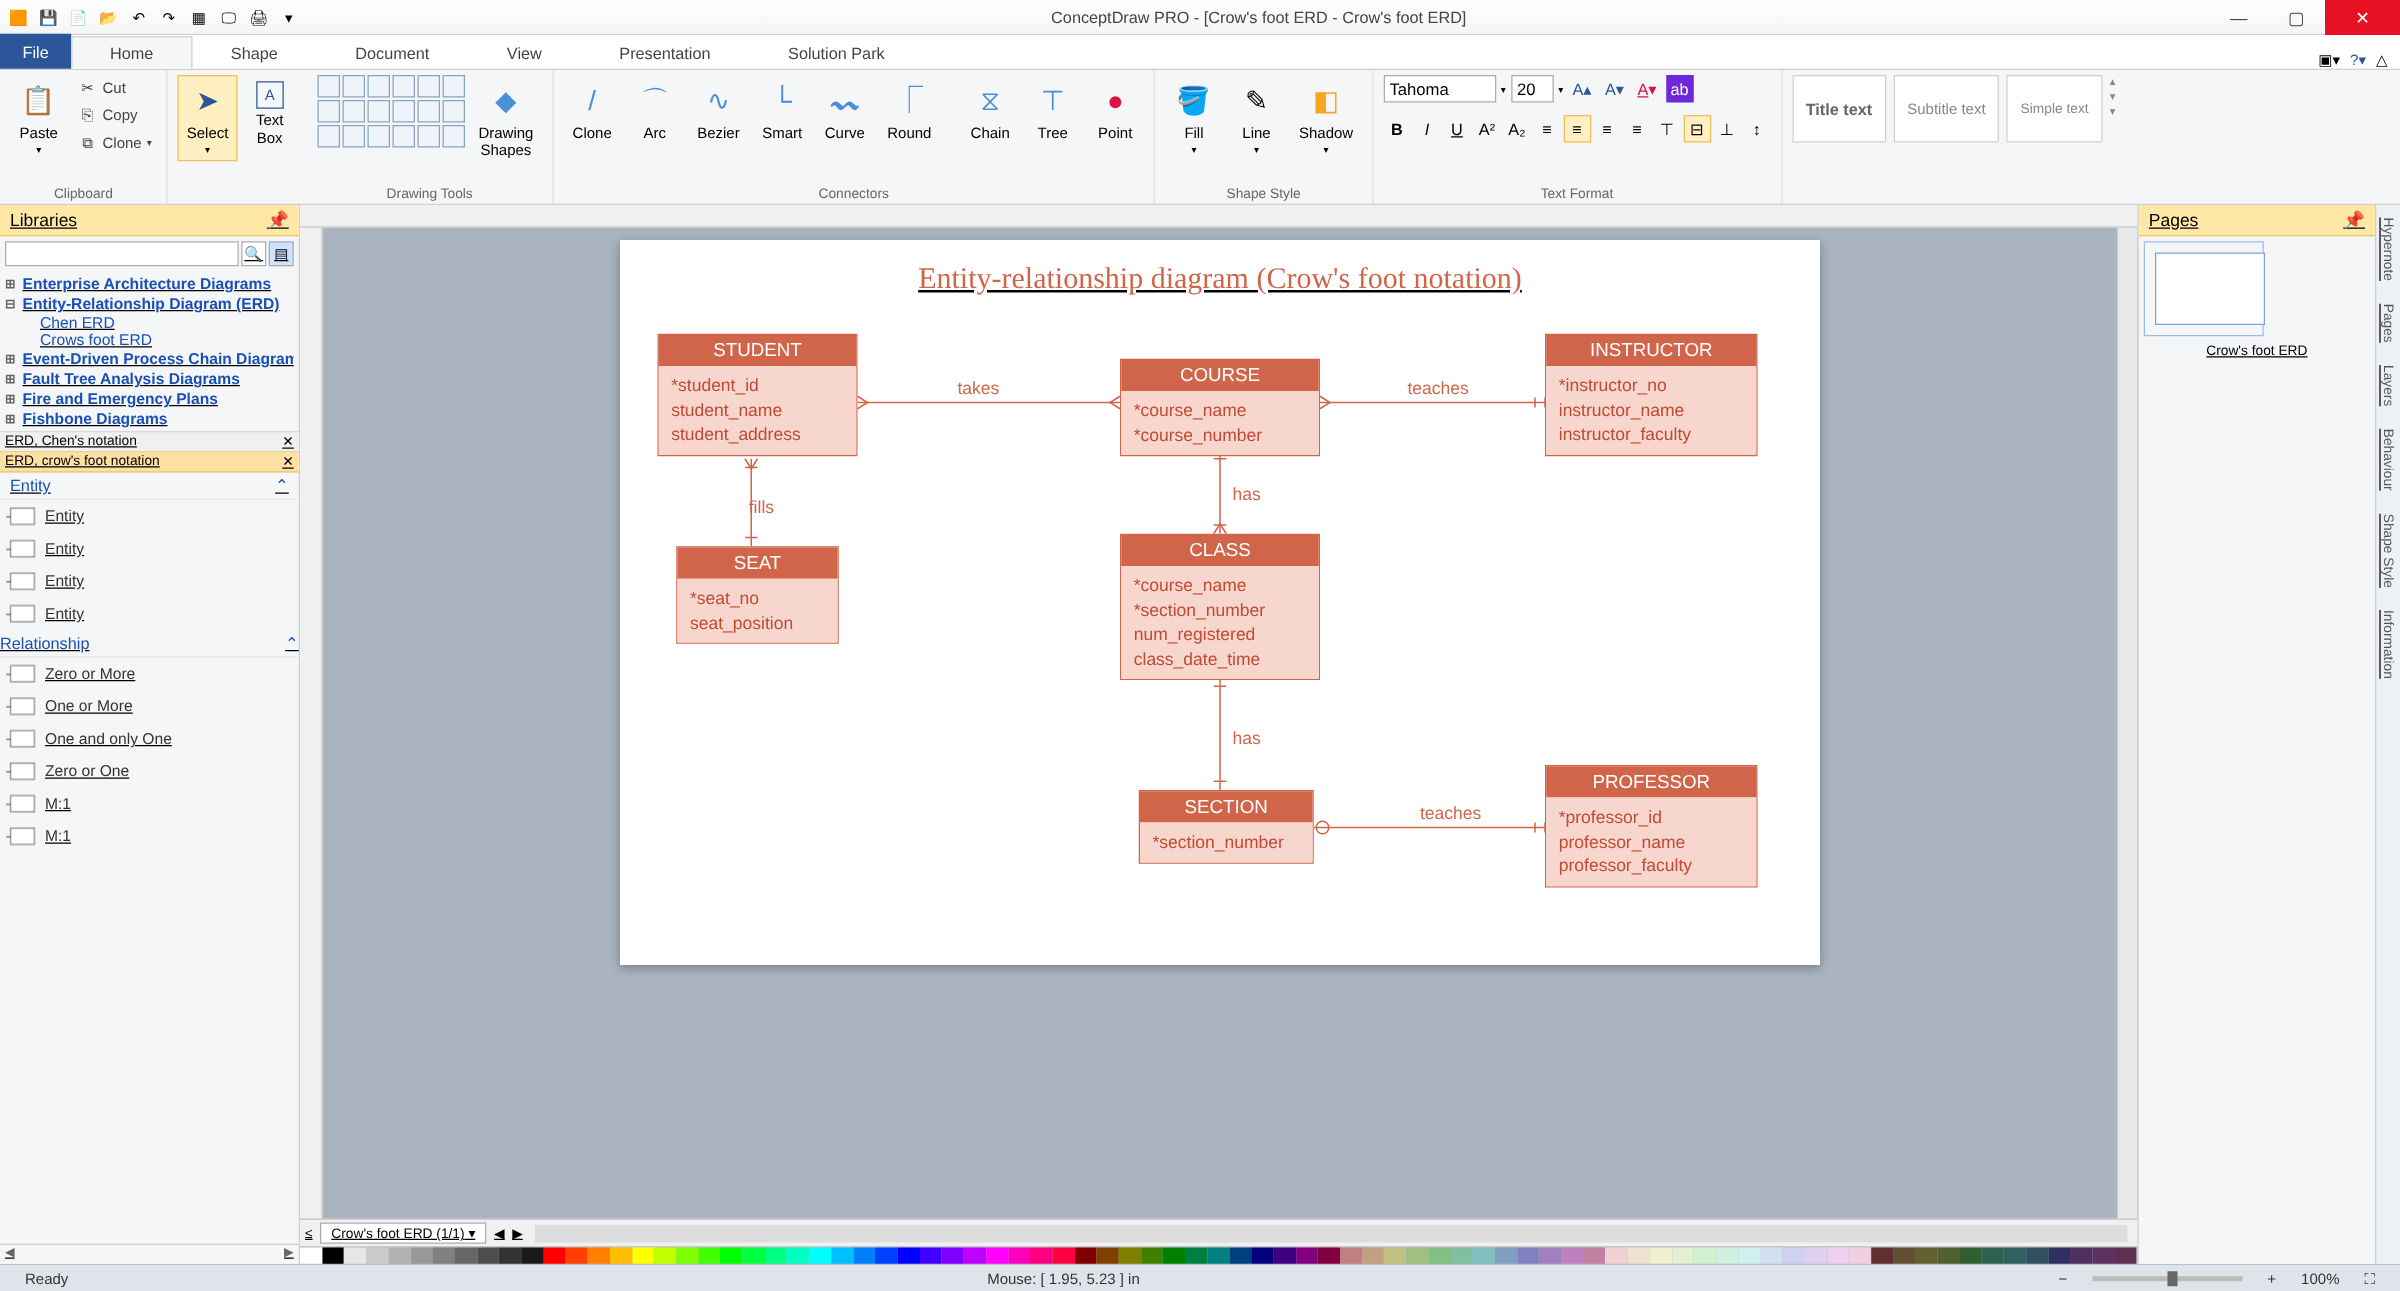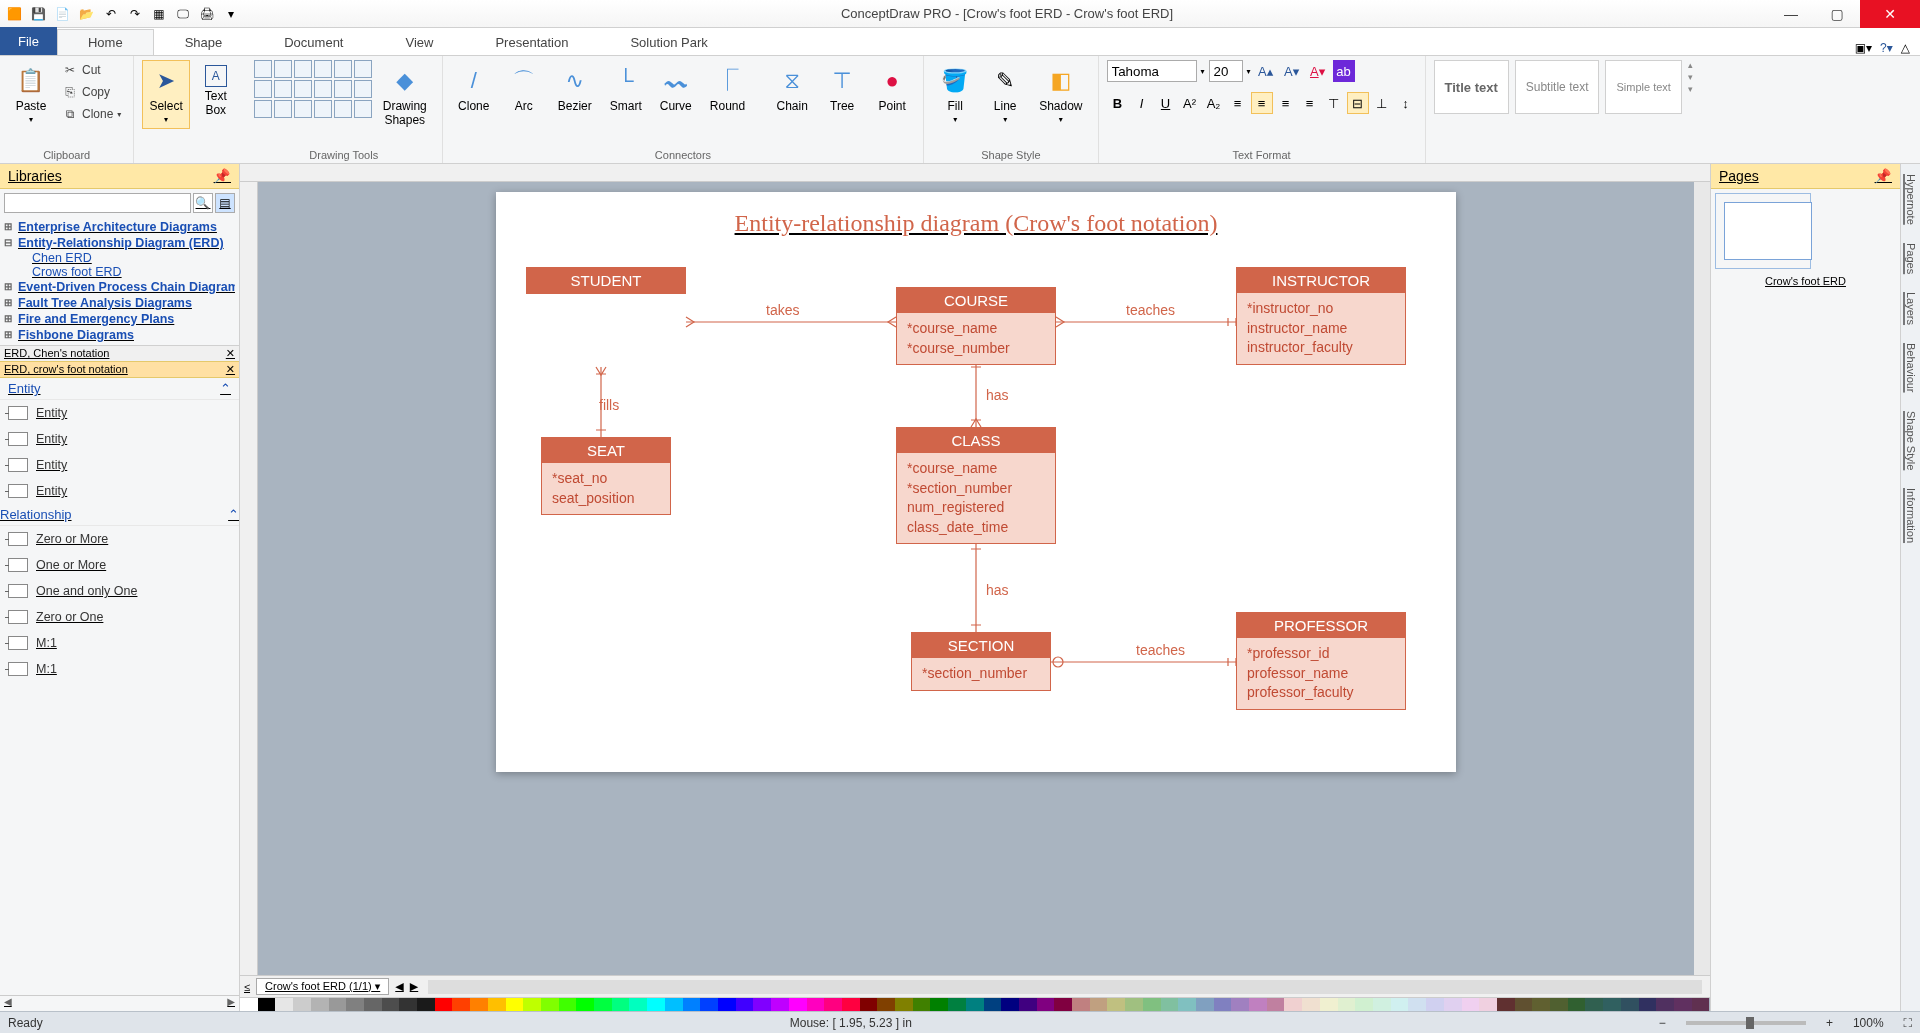--- a/index.html
+++ b/index.html
@@ -84,21 +84,21 @@
 .right-panel-body { flex: 1; }
 .page-thumb { width: 88px; height: 58px; border: 1px solid #7aa3d8; margin: 6px; background: #fff; position: relative; }
 .page-thumb-label { font-size: 11px; text-align: center; padding: 2px; }
 .side-tabs { width: 20px; background: #eef1f4; border-left: 1px solid #d0d0d0; display: flex; flex-direction: column; align-items: center; padding-top: 6px; gap: 10px; }
 .side-tab { writing-mode: vertical-rl; font-size: 11px; color: #555; padding: 4px 1px; }
 
 
 .color-strip { height: 14px; display: flex; border-top: 1px solid #ccc; }
 .cswatch { flex: 1; }
 
-.statusbar { height: 22px; background: #dfe4ea; border-top: 1px solid #b8c0c9; display: flex; align-items: center; font-size: 12px; color: #333; padding: 0 8px; gap: 20px; }
+.statusbar { height: 22px; background: #dfe4ea; border-top: 1px solid #b8c0c9; display: flex; align-items: center; font-size: 12px; color: #333; padding: 0 20px; gap: 20px; }
 .statusbar .spacer { flex: 1; }
 .zoom-slider { width: 120px; height: 4px; background: #bbb; position: relative; }
 .zoom-slider::after { content: ""; position: absolute; left: 50%; top: -4px; width: 8px; height: 12px; background: #666; }
 
 svg.overlay { position: absolute; top: 0; left: 0; pointer-events: none; }
 </style>
 </head>
 <body>
 
 <div class="titlebar">
@@ -444,20 +444,25 @@
             <line class="erd-line" x1="480" y1="350" x2="480" y2="440"></line>
             <path class="erd-line" d="M475 357 h10 M475 433 h10"></path>
 
             <line class="erd-line" x1="555" y1="470" x2="740" y2="470"></line>
             <circle class="erd-line" cx="562" cy="470" r="5"></circle>
             <path class="erd-line" d="M732 466 v8 M740 466 v8"></path>
           </svg>
 
           <div class="entity" style="left:30px;top:75px;width:160px">
             <div class="entity-head">STUDENT</div>
+            <div class="entity-body">
+                <div>*student_id</div>
+                <div>student_name</div>
+                <div>student_address</div>
+              </div>
           </div>
           <div class="entity" style="left:400px;top:95px;width:160px">
             <div class="entity-head">COURSE</div>
             <div class="entity-body">
                 <div>*course_name</div>
                 <div>*course_number</div>
               </div>
           </div>
           <div class="entity" style="left:740px;top:75px;width:170px">
             <div class="entity-head">INSTRUCTOR</div>

